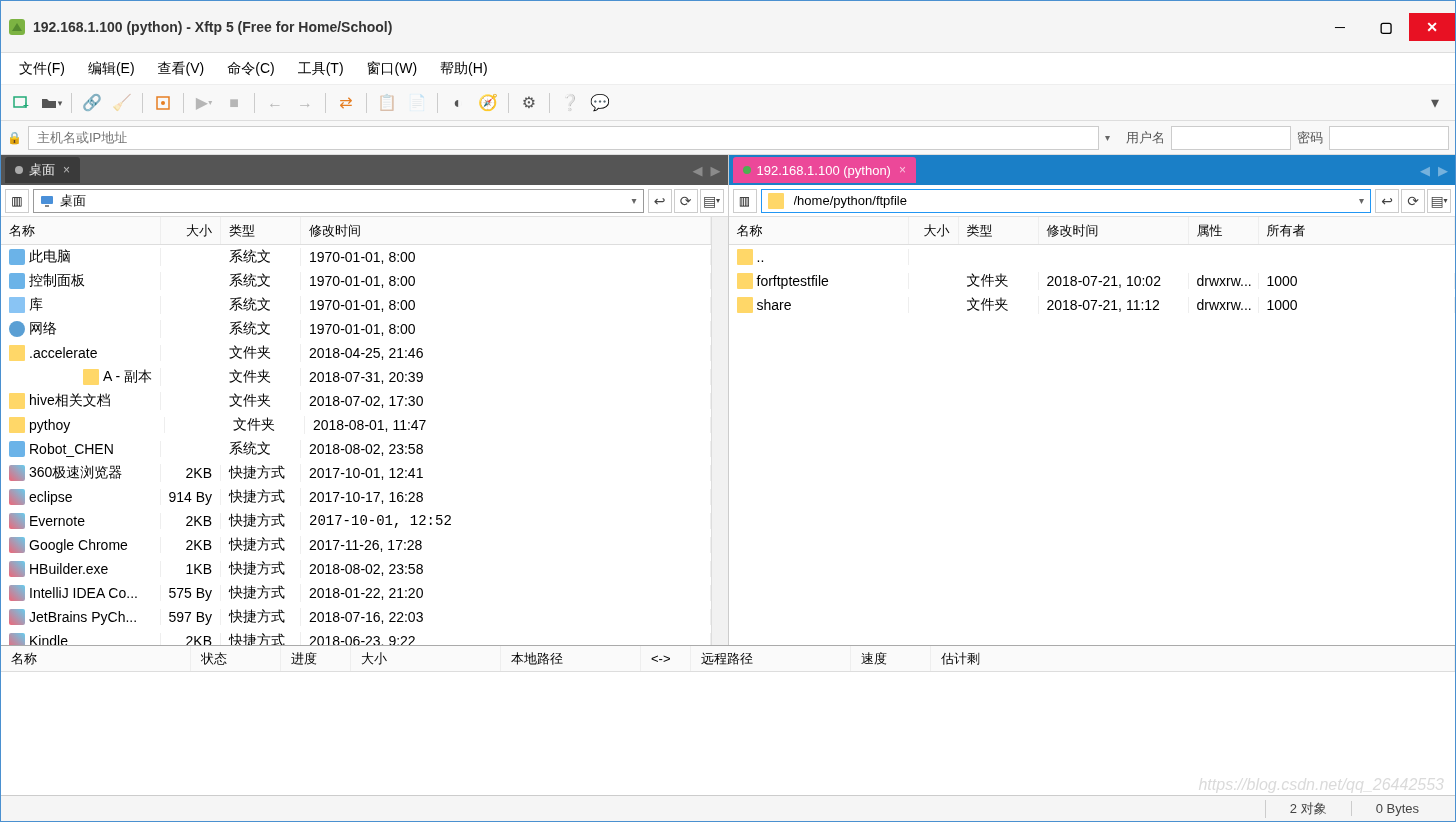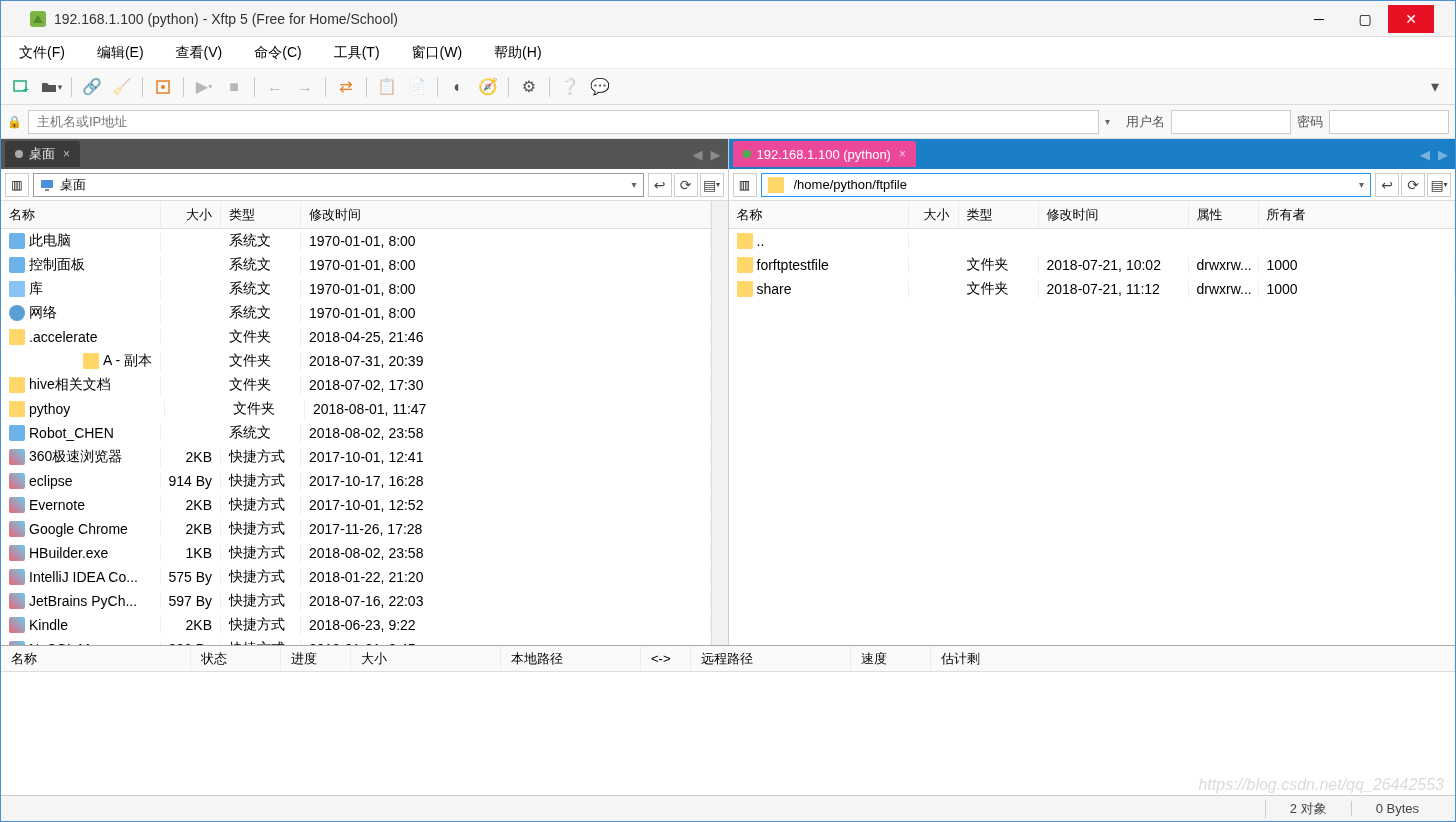--- a/index.html
+++ b/index.html
@@ -1,24 +1,24 @@
 <!DOCTYPE html>
 <html><head>
 <meta charset="utf-8">
 <style>
 * { box-sizing: border-box; margin: 0; padding: 0; font-family: "Microsoft YaHei", Arial, sans-serif; }
 body { background: #f0f0f0; font-size: 13px; overflow: hidden; }
 .window { width: 1456px; height: 822px; background: #fff; display: flex; flex-direction: column; border: 1px solid #4a90d0; }
-.titlebar { height: 36px; background: #f5f5f5; display: flex; align-items: center; padding: 0 21px; border-bottom: 1px solid #ddd; }
+.titlebar { height: 52px; background: #f5f5f5; display: flex; align-items: center; padding: 0 0; border-bottom: 1px solid #ddd; font-weight: bold; }
 .titlebar .app-icon { width: 16px; height: 16px; margin: 0 8px; }
 .title-text { flex: 1; font-size: 14px; color: #333; }
 .win-controls { display: flex; }
 .win-btn { width: 46px; height: 28px; display: flex; align-items: center; justify-content: center; cursor: pointer; font-size: 14px; }
 .win-btn.close { background: #e81123; color: #fff; }
-.menubar { height: 32px; background: #fff; display: flex; align-items: center; padding: 0 10px; gap: 16px; border-bottom: 1px solid #eee; }
+.menubar { height: 32px; background: #fff; display: flex; align-items: center; padding: 0 10px; gap: 7px; border-bottom: 1px solid #eee; }
 .menu-item { padding: 4px 8px; cursor: pointer; font-size: 14px; }
 .toolbar { height: 36px; background: #f8f8f8; display: flex; align-items: center; padding: 0 6px; gap: 2px; border-bottom: 1px solid #ddd; }
 .tb-btn { width: 28px; height: 28px; display: flex; align-items: center; justify-content: center; cursor: pointer; border-radius: 3px; font-size: 16px; color: #555; }
 .tb-sep { width: 1px; height: 20px; background: #ccc; margin: 0 4px; flex-shrink: 0; }
 .disabled { opacity: 0.4; }
 .addr-bar { height: 34px; background: #f8f8f8; display: flex; align-items: center; padding: 0 6px; border-bottom: 1px solid #ddd; }
 .addr-input { flex: 1; height: 24px; border: 1px solid #ccc; padding: 0 8px; font-size: 13px; margin: 0 6px; background: #fff; }
 .addr-label { font-size: 13px; color: #555; padding: 0 6px; }
 .small-input { width: 120px; height: 24px; border: 1px solid #ccc; padding: 0 6px; font-size: 13px; background: #fff; }
 .panes { flex: 1; display: flex; overflow: hidden; }
@@ -285,21 +285,21 @@
                 <div class="fl-col" style="width:80px;">快捷方式</div>
                 <div class="fl-col" style="flex:1;">2017-10-17, 16:28</div>
               </div>
               <div class="fl-row">
                 <div class="fl-col" style="width:160px;">
                   <span class="file-icon fi-app"></span>
                   <span>Evernote</span>
                 </div>
                 <div class="fl-col" style="width:60px;justify-content:flex-end;">2KB</div>
                 <div class="fl-col" style="width:80px;">快捷方式</div>
-                <div class="fl-col" style="flex:1;">2017-10-01, 12:52</div>
+                <div class="fl-col" style="flex:1;font-family:Liberation Mono, monospace;">2017-10-01, 12:52</div>
               </div>
               <div class="fl-row">
                 <div class="fl-col" style="width:160px;">
                   <span class="file-icon fi-app"></span>
                   <span>Google Chrome</span>
                 </div>
                 <div class="fl-col" style="width:60px;justify-content:flex-end;">2KB</div>
                 <div class="fl-col" style="width:80px;">快捷方式</div>
                 <div class="fl-col" style="flex:1;">2017-11-26, 17:28</div>
               </div>

